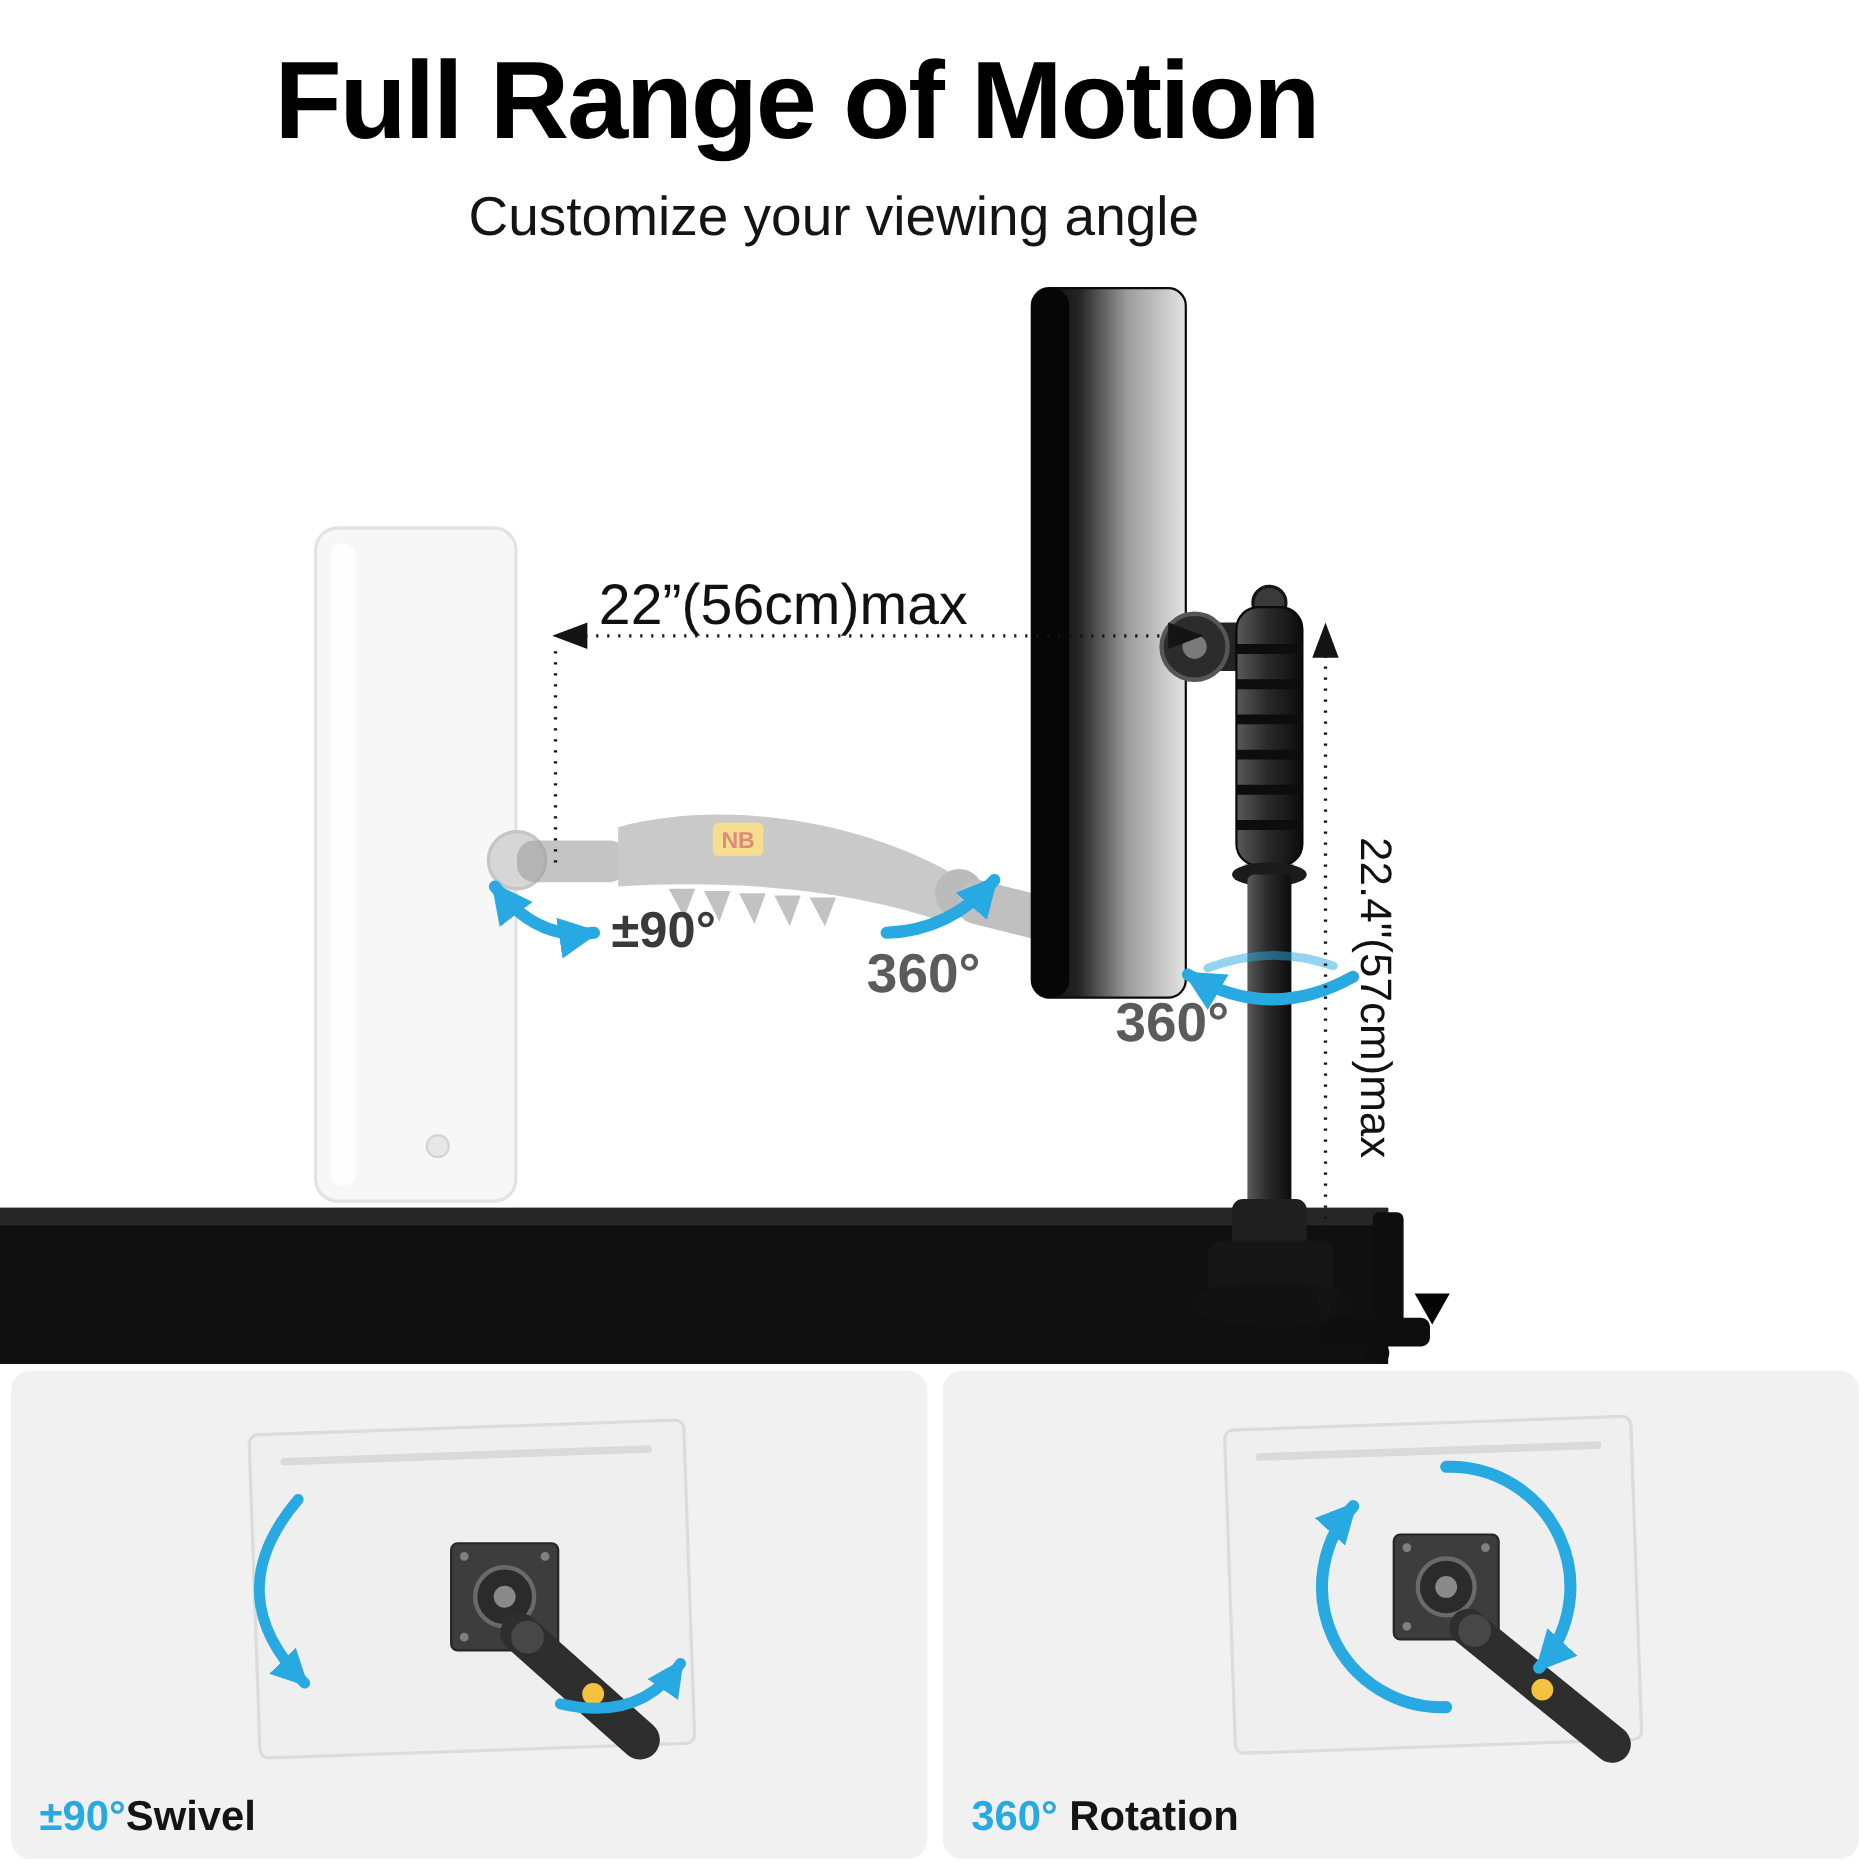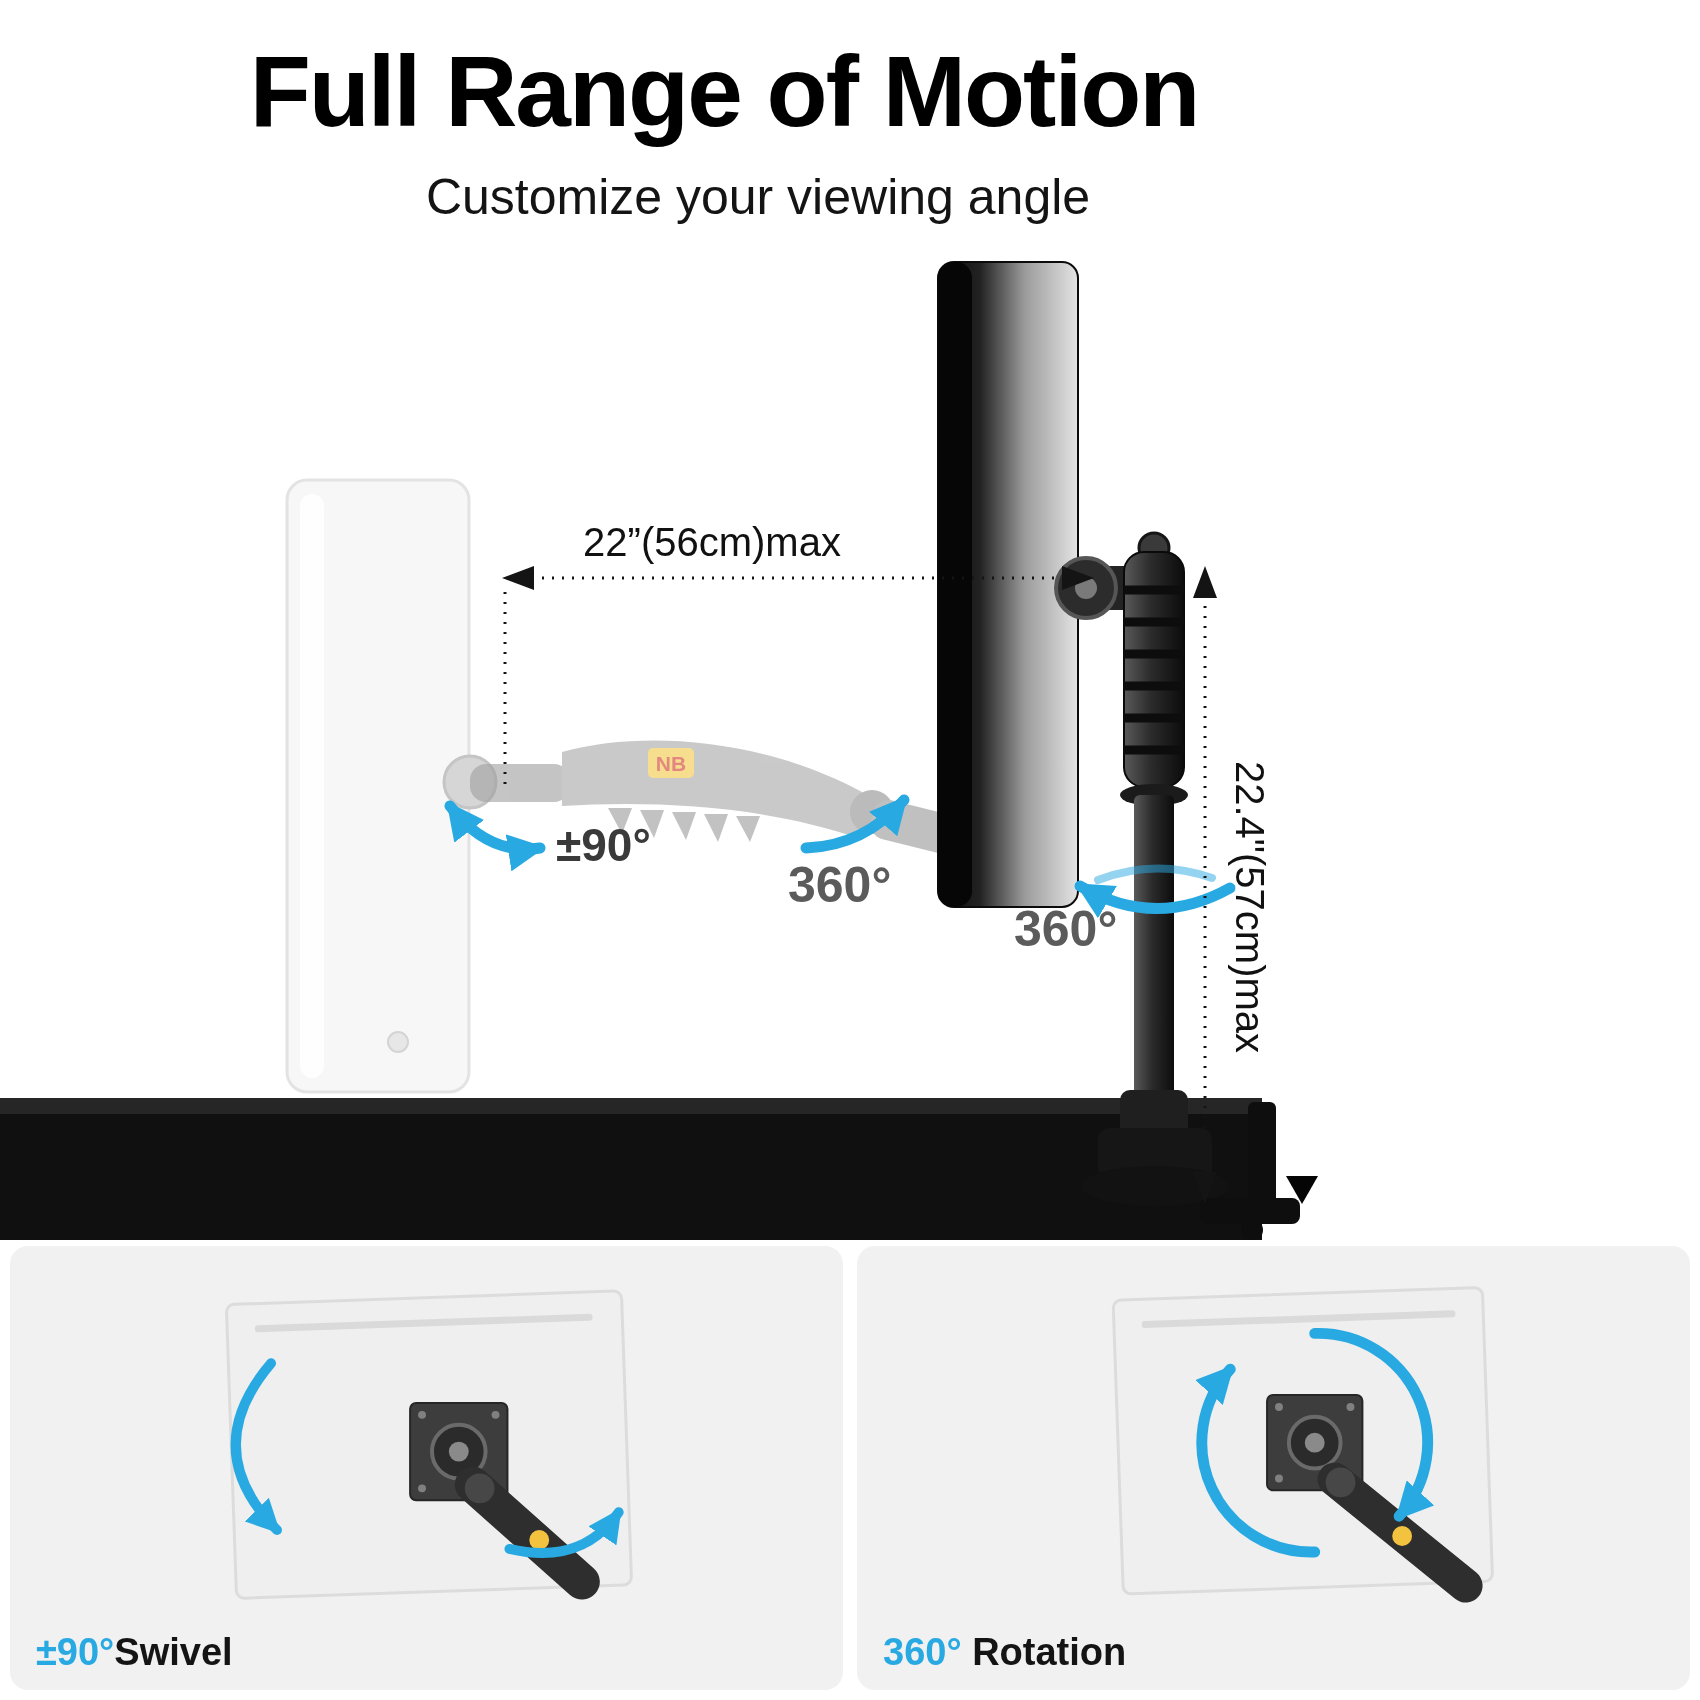--- a/index.html
+++ b/index.html
@@ -11,21 +11,21 @@
     position:absolute;top:34px;left:0;width:1448px;text-align:center;
     font-size:100px;font-weight:bold;letter-spacing:-2px;color:#000;
   }
   .subtitle{
     position:absolute;top:168px;left:0;width:1516px;text-align:center;
     font-size:50px;font-weight:400;color:#141414;
   }
   .scene-svg{position:absolute;top:0;left:0;}
   .h-measure{
     position:absolute;left:512px;top:520px;width:400px;text-align:center;
-    font-size:40px;color:#111;
+    font-size:52px;color:#111;
   }
   .v-measure{
     position:absolute;left:1272px;top:742px;width:330px;text-align:center;
     font-size:40px;color:#111;transform:rotate(90deg);transform-origin:top left;
   }
   .angle-label{position:absolute;font-weight:bold;}
   .swivel-label{left:556px;top:818px;font-size:46px;color:#3a3a3a;}
   .arm-rot-label{left:788px;top:856px;font-size:50px;color:#5b5b5b;}
   .pole-rot-label{left:1014px;top:900px;font-size:50px;color:#5b5b5b;}
   .panels{

